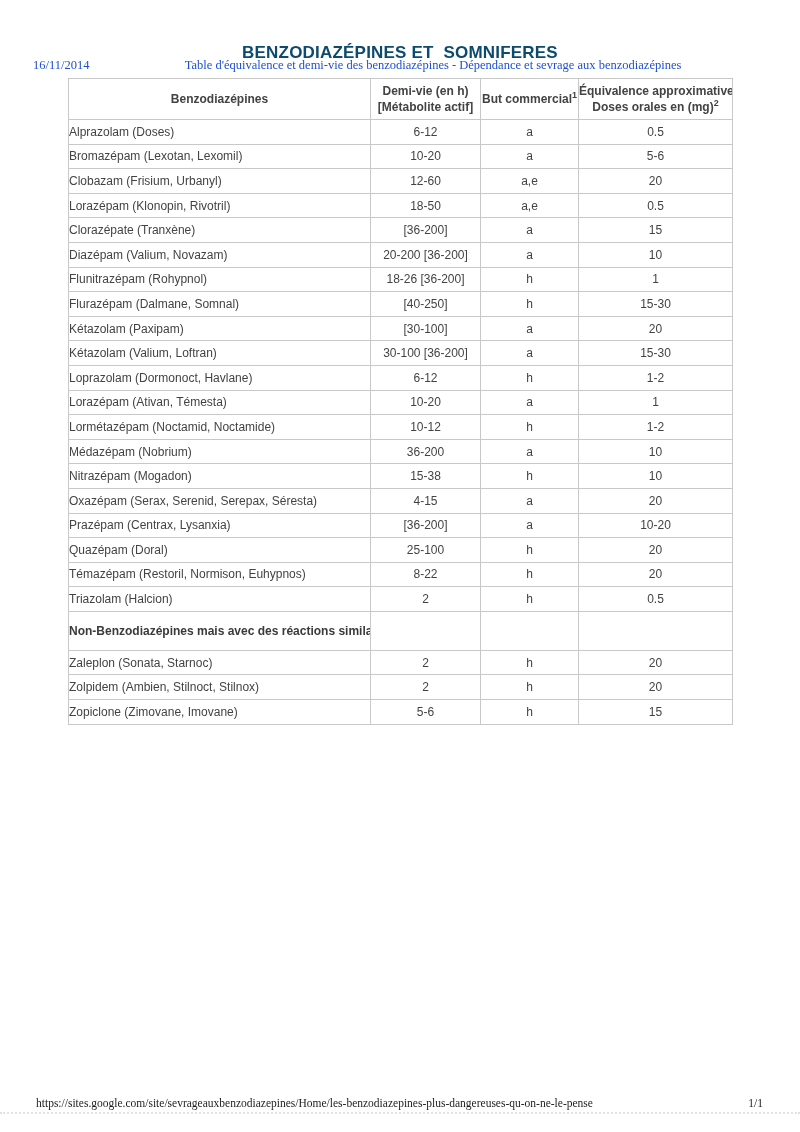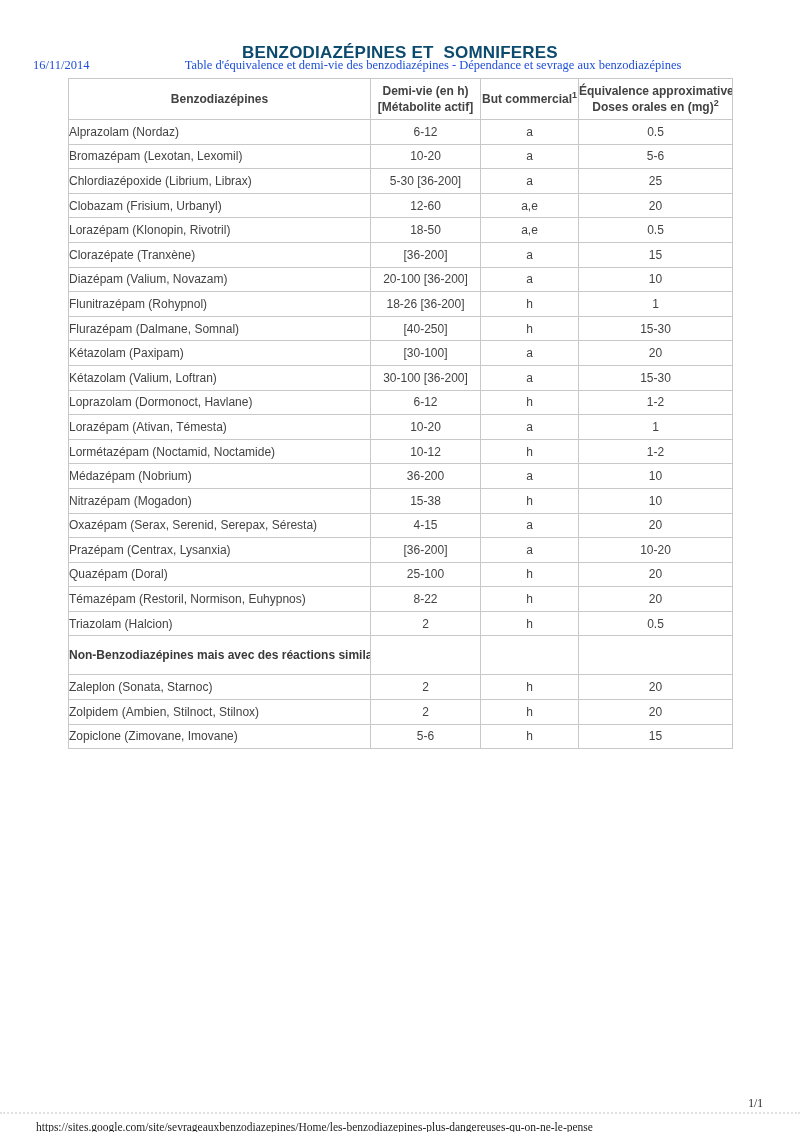--- a/index.html
+++ b/index.html
@@ -64,21 +64,21 @@
   tr.section td { height: 38px; }
   tr.section .section-label { font-weight: bold; color: #3a3a3a; }
   sup { font-size: 9px; line-height: 0; }
 
   
   .print-footer {
     position: absolute; top: 1097px; left: 0; width: 100%;
     font-family: "Liberation Serif", serif;
     font-size: 11.5px; color: #1c1c1c;
   }
-  .footer-url  { position: absolute; left: 36px; top: 0; margin-top: 24px; }
+  .footer-url  { position: absolute; left: 36px; top: 0; }
   .footer-page { position: absolute; right: 37px; top: 0; }
 
   
   .cut-line {
     position: absolute; top: 1112px; left: 0; width: 100%;
     border-top: 2px dotted #e2e2e0;
   }
 </style>
 </head>
 <body>
@@ -112,36 +112,30 @@
           <span>But commercial</span><sup>1</sup>
         </th>
         <th>
           <span>Équivalence approximative</span><br>
           <span>Doses orales en (mg)</span><sup>2</sup>
         </th>
       </tr>
     </thead>
     <tbody id="rows">
         <tr>
-          <td class="c-name">Alprazolam (Nordaz)</td>
+          <td class="c-name">Alprazolam (Doses)</td>
           <td class="c-mid">6-12</td>
           <td class="c-mid">a</td>
           <td class="c-mid">0.5</td>
         </tr>
         <tr>
           <td class="c-name">Bromazépam (Lexotan, Lexomil)</td>
           <td class="c-mid">10-20</td>
           <td class="c-mid">a</td>
           <td class="c-mid">5-6</td>
-        </tr>
-        <tr>
-          <td class="c-name">Chlordiazépoxide (Librium, Librax)</td>
-          <td class="c-mid">5-30 [36-200]</td>
-          <td class="c-mid">a</td>
-          <td class="c-mid">25</td>
         </tr>
         <tr>
           <td class="c-name">Clobazam (Frisium, Urbanyl)</td>
           <td class="c-mid">12-60</td>
           <td class="c-mid">a,e</td>
           <td class="c-mid">20</td>
         </tr>
         <tr>
           <td class="c-name">Lorazépam (Klonopin, Rivotril)</td>
           <td class="c-mid">18-50</td>
@@ -149,21 +143,21 @@
           <td class="c-mid">0.5</td>
         </tr>
         <tr>
           <td class="c-name">Clorazépate (Tranxène)</td>
           <td class="c-mid">[36-200]</td>
           <td class="c-mid">a</td>
           <td class="c-mid">15</td>
         </tr>
         <tr>
           <td class="c-name">Diazépam (Valium, Novazam)</td>
-          <td class="c-mid">20-100 [36-200]</td>
+          <td class="c-mid">20-200 [36-200]</td>
           <td class="c-mid">a</td>
           <td class="c-mid">10</td>
         </tr>
         <tr>
           <td class="c-name">Flunitrazépam (Rohypnol)</td>
           <td class="c-mid">18-26 [36-200]</td>
           <td class="c-mid">h</td>
           <td class="c-mid">1</td>
         </tr>
         <tr>

